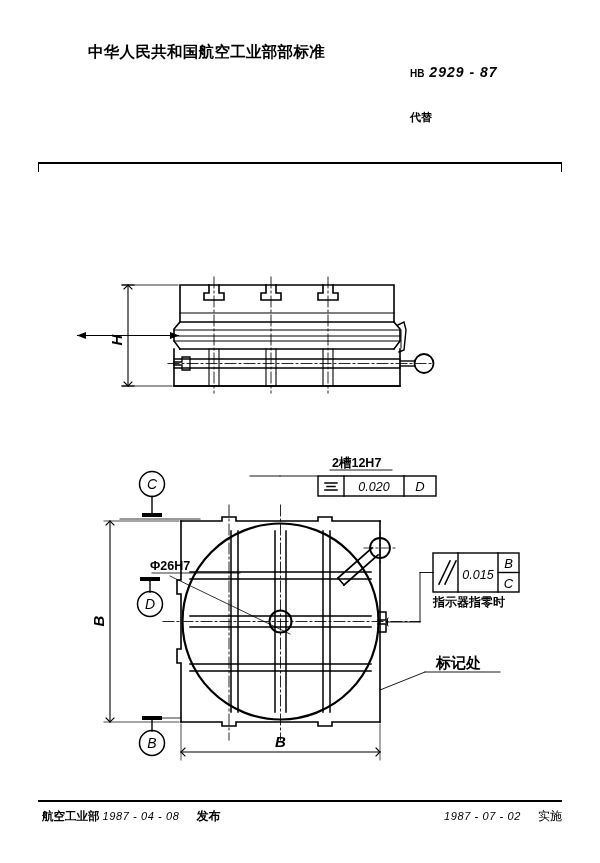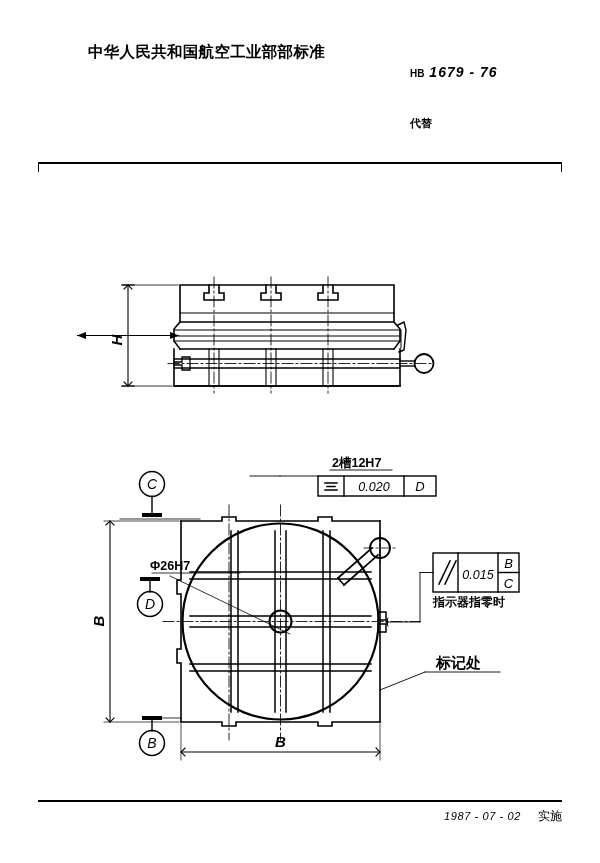--- a/index.html
+++ b/index.html
@@ -53,21 +53,21 @@
     left: 130px;
     top: 99px;
     font-size: 17px;
     font-weight: bold;
     letter-spacing: 5px;
     white-space: nowrap;
   }
   .hdr-replaces {
     position: absolute;
     left: 410px;
-    top: 116px;
+    top: 110px;
     font-size: 11px;
     font-weight: bold;
     white-space: nowrap;
   }
   .rule-top {
     position: absolute;
     left: 38px;
     top: 162px;
     width: 524px;
     height: 2px;
@@ -137,21 +137,21 @@
 </style>
 </head>
 <body>
 
 <div class="page">
 
   <div class="hdr-org">中华人民共和国航空工业部部标准</div>
 
   <div class="hdr-stdno">
     <span class="prefix">HB</span>
-    <span>1679 - 76</span>
+    <span>2929 - 87</span>
   </div>
 
 
   <div class="hdr-replaces">
     <span>代替</span>
     <span></span>
   </div>
 
   <div class="rule-top"></div>
   <div class="side-rule-l"></div>
@@ -402,19 +402,24 @@
       </g>
       <text x="280.5" y="747" font-size="15" font-style="italic" font-weight="bold" text-anchor="middle" stroke="none" fill="#000">B</text>
 
     </g>
 
   </svg>
   </div>
 
   <div class="rule-foot"></div>
 
+  <div class="ft-left">
+    <span class="cn">航空工业部</span>
+    <span class="date">1987 - 04 - 08</span>
+    <span class="act">发布</span>
+  </div>
 
   <div class="ft-right">
     <span class="date">1987 - 07 - 02</span>
     <span class="act">实施</span>
   </div>
 
 </div>
 
 </body></html>

